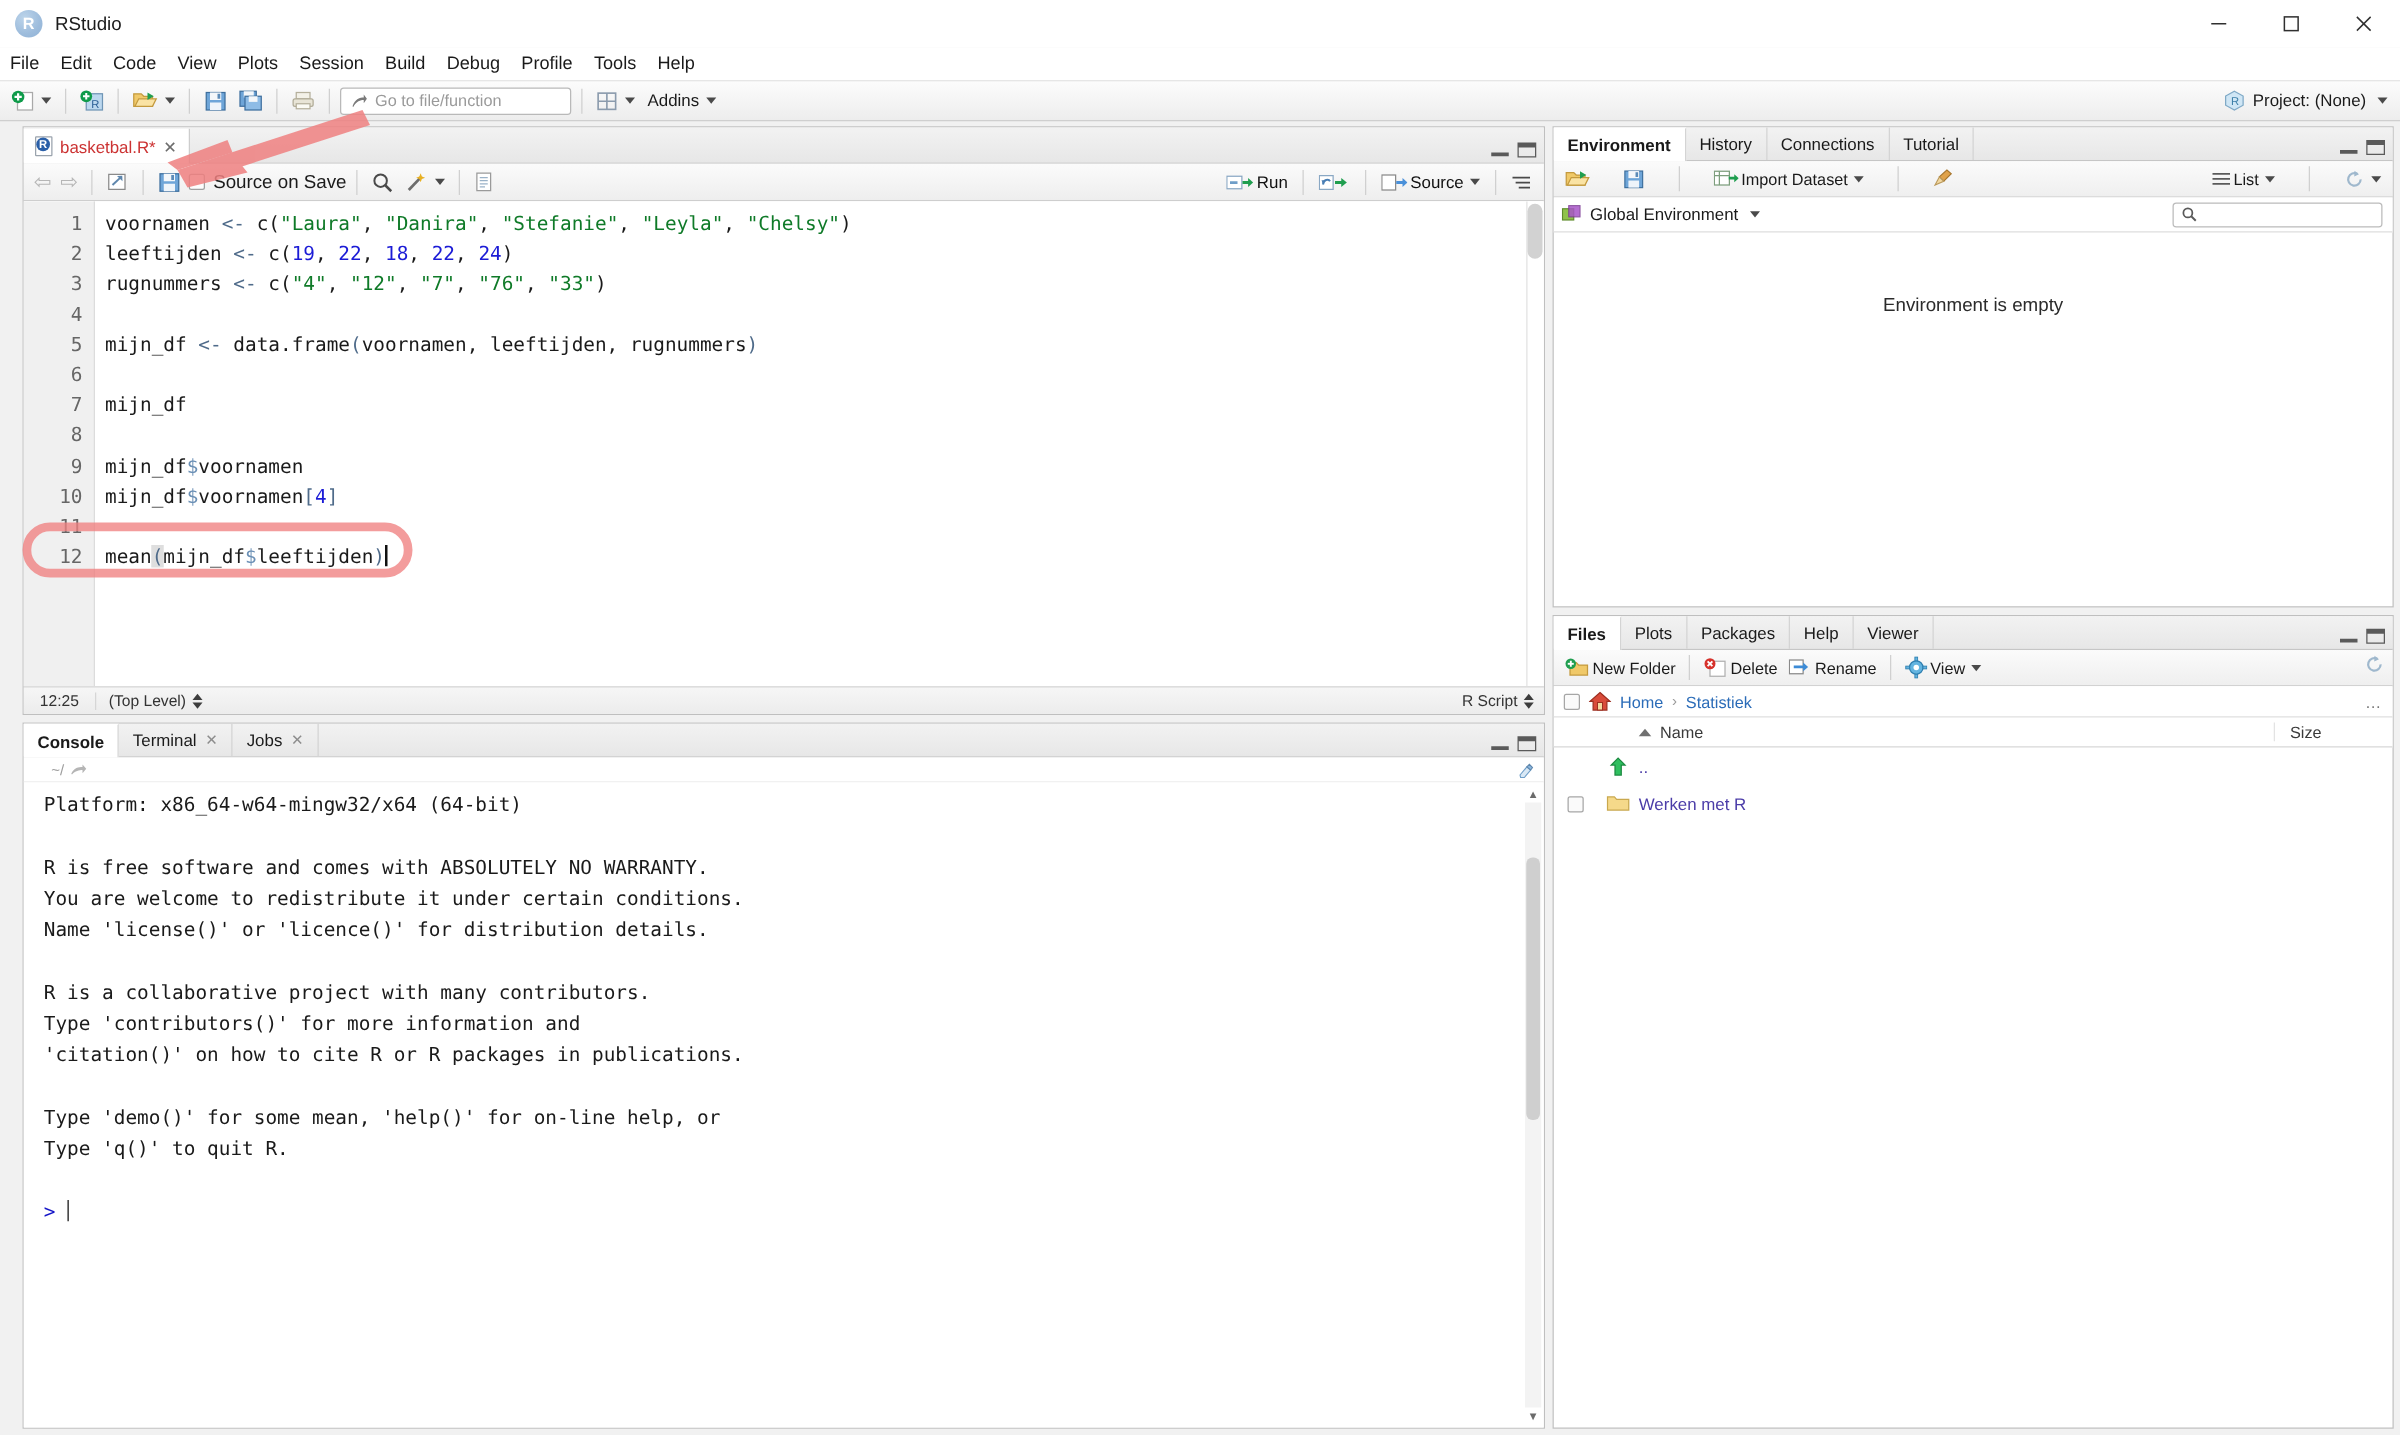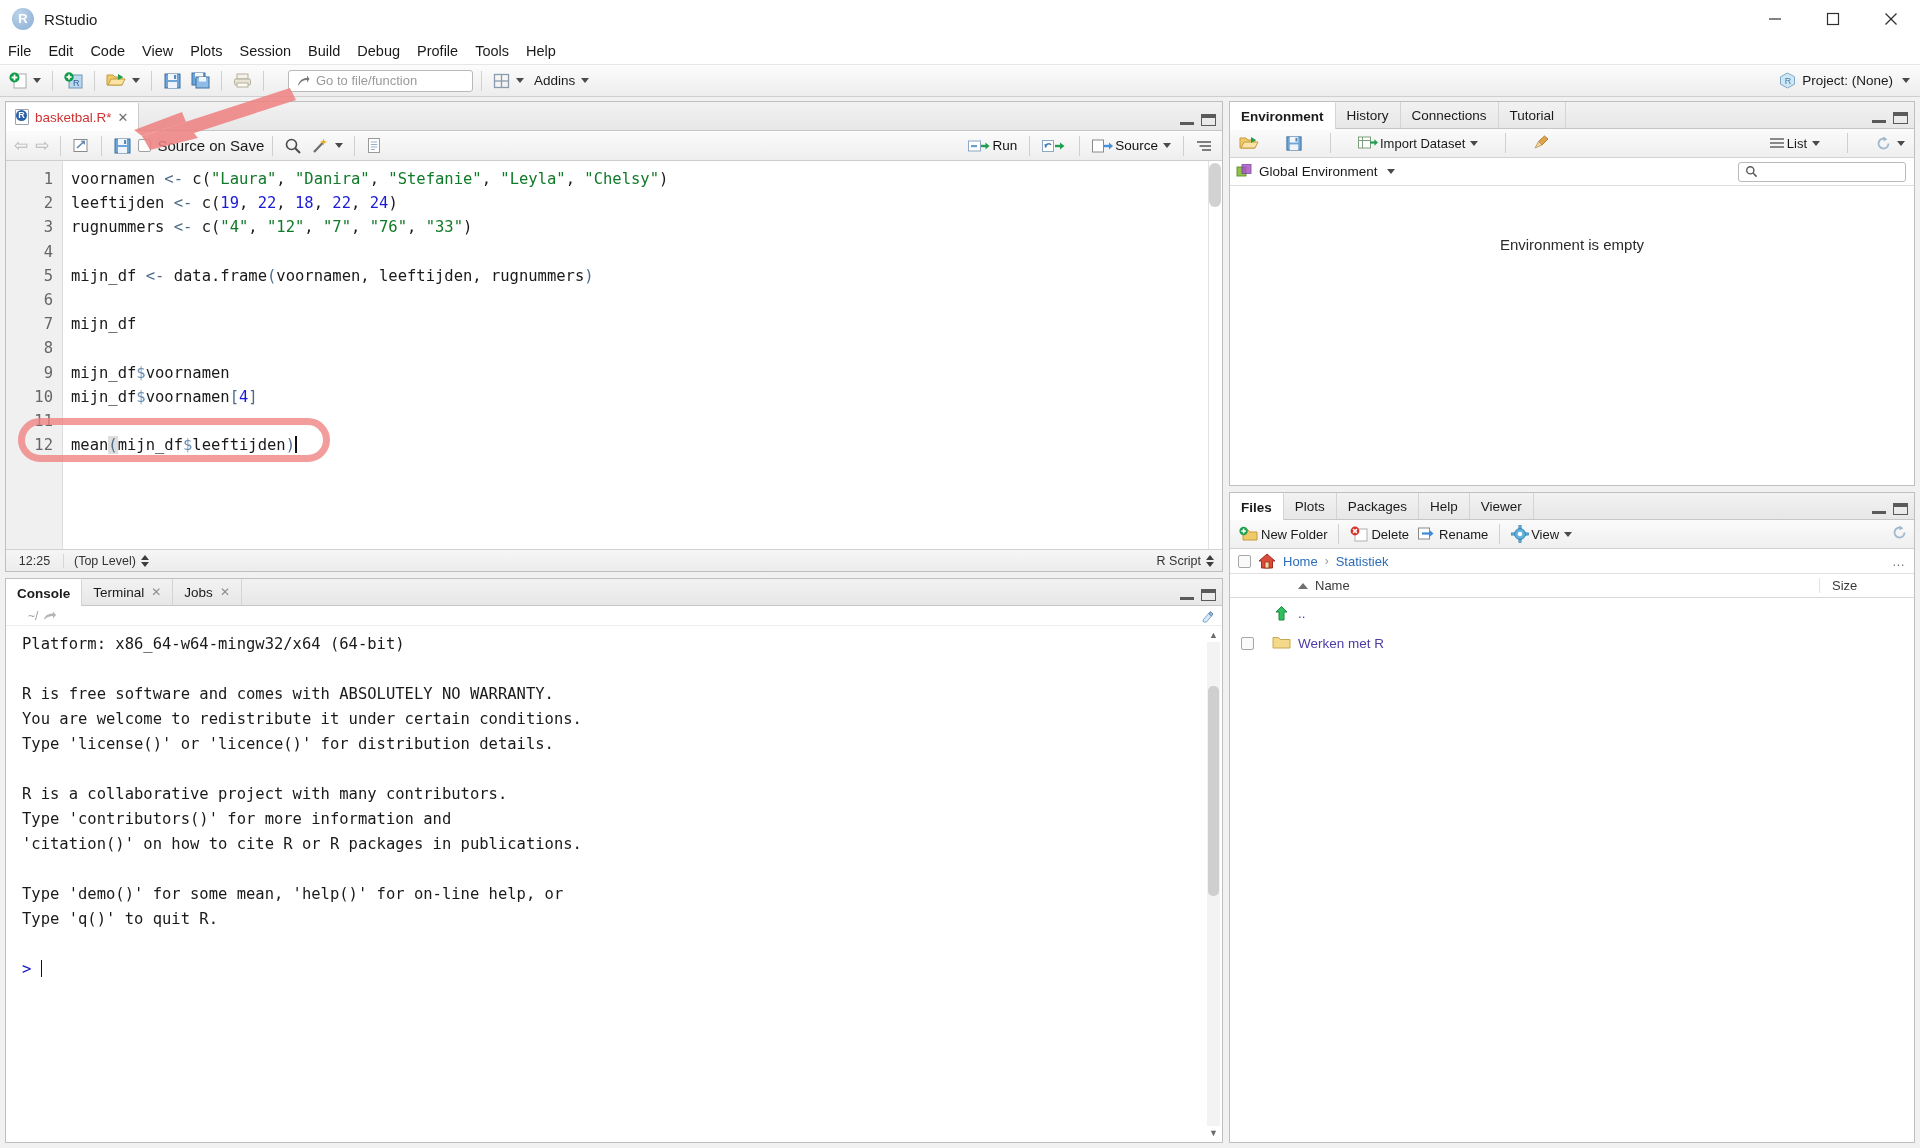--- a/index.html
+++ b/index.html
@@ -39,29 +39,29 @@
   .toolbar {
     height: 33px; background: linear-gradient(#fcfcfc, #ededed);
     border-top: 1px solid #e6e6e6; border-bottom: 1px solid #cfcfcf;
     display: flex; align-items: center; padding: 0 6px; gap: 3px; flex: 0 0 33px; position: relative;
   }
   .tb-btn { display: flex; align-items: center; gap: 2px; padding: 2px 3px; border-radius: 3px; height: 26px; }
   .tb-sep { width: 1px; height: 20px; background: #d0d0d0; margin: 0 5px; }
   .caret { width: 0; height: 0; border-left: 4px solid transparent; border-right: 4px solid transparent; border-top: 5px solid #4a4a4a; margin-left: 3px; }
   .goto-box {
     width: 185px; height: 22px; background: #ffffff; border: 1px solid #b9b9b9; border-radius: 3px;
-    display: flex; align-items: center; gap: 6px; padding: 6px 7px; margin-left: 16px;
+    display: flex; align-items: center; gap: 6px; padding: 6px 7px; margin-left: 0;
   }
   .goto-text { font-size: 13px; color: #9a9a9a; }
   .addins-label { font-size: 13.5px; color: #1a1a1a; margin-left: 4px; }
   .project-box { position: absolute; right: 10px; display: flex; align-items: center; gap: 6px; }
   .project-label { font-size: 13.5px; color: #1a1a1a; }
 
   
-  .workspace { flex: 1 1 auto; display: flex; padding: 4px 5px 5px 5px; gap: 6px; min-height: 0; }
+  .workspace { flex: 1 1 auto; display: flex; padding: 4px 5px 5px 18px; gap: 6px; min-height: 0; }
   .col-left { width: 1218px; display: flex; flex-direction: column; gap: 6px; min-width: 0; }
   .col-right { flex: 1 1 auto; display: flex; flex-direction: column; gap: 6px; min-width: 0; }
 
   .pane {
     background: #ffffff; border: 1px solid #bfbfbf; display: flex; flex-direction: column;
     min-height: 0; min-width: 0;
   }
 
   
   .tabstrip {
@@ -534,21 +534,21 @@
               <path d="M8.5 3.5 L10.5 1.5 L13 4 L11.5 6 z" fill="#8ab6de" stroke="#5f87ad" stroke-width="0.9"></path>
             </svg>
           </span>
         </div>
 
         <div class="console-body">
           <div class="cons-line">Platform: x86_64-w64-mingw32/x64 (64-bit)</div>
           <div class="cons-line">&nbsp;</div>
           <div class="cons-line">R is free software and comes with ABSOLUTELY NO WARRANTY.</div>
           <div class="cons-line">You are welcome to redistribute it under certain conditions.</div>
-          <div class="cons-line">Type 'license()' or 'licence()' for distribution details.</div>
+          <div class="cons-line">Name 'license()' or 'licence()' for distribution details.</div>
           <div class="cons-line">&nbsp;</div>
           <div class="cons-line">R is a collaborative project with many contributors.</div>
           <div class="cons-line">Type 'contributors()' for more information and</div>
           <div class="cons-line">'citation()' on how to cite R or R packages in publications.</div>
           <div class="cons-line">&nbsp;</div>
           <div class="cons-line">Type 'demo()' for some mean, 'help()' for on-line help, or</div>
           <div class="cons-line">Type 'q()' to quit R.</div>
           <div class="cons-line">&nbsp;</div>
           <div class="cons-line"><span class="cons-prompt">&gt;</span><span> </span><span class="caret-bar"></span></div>
 

